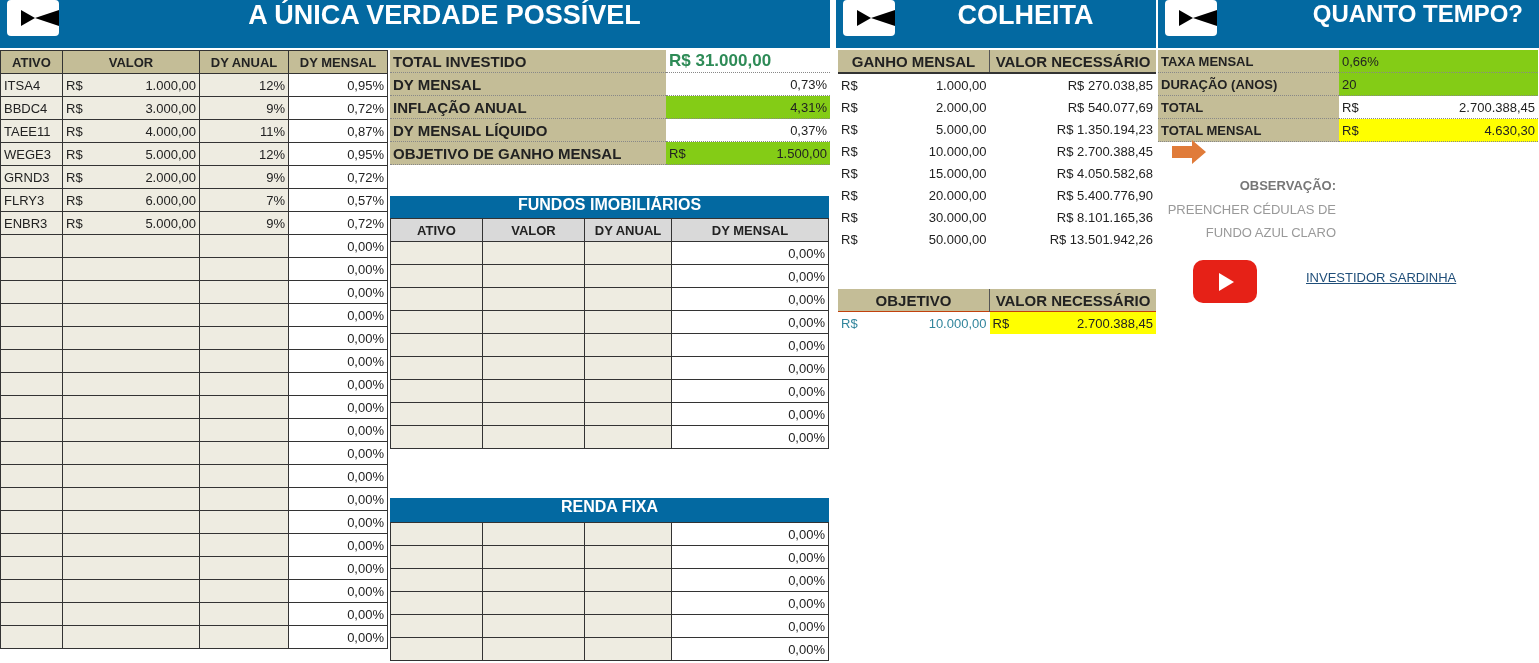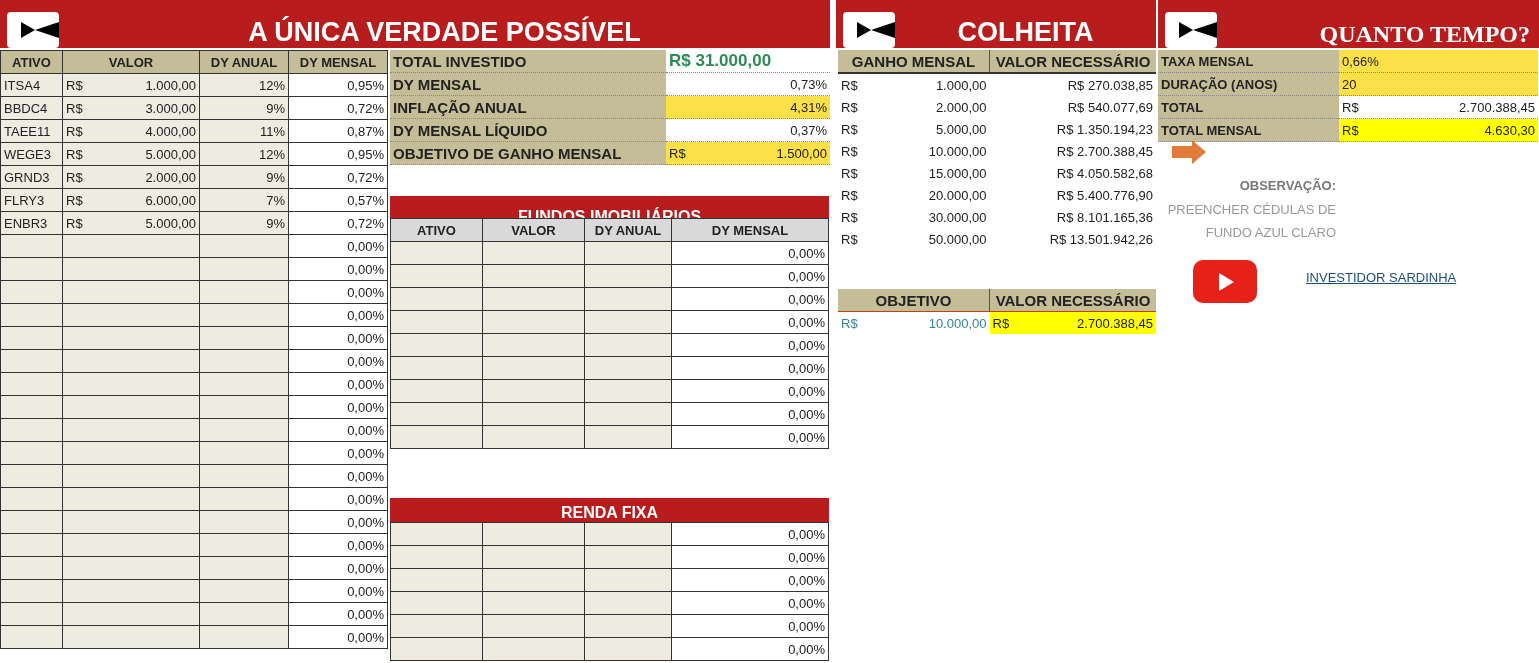--- a/index.html
+++ b/index.html
@@ -1,29 +1,29 @@
 <!DOCTYPE html>
 <html><head>
 <meta charset="utf-8">
 <style>
   html, body { margin:0; padding:0; background:#fff; }
   body { width:1539px; height:663px; position:relative; overflow:hidden;
          font-family:"Liberation Sans", sans-serif; font-size:13px; color:#222; }
   .abs { position:absolute; }
-  .hdr { background:#b91c1c; color:#fff; font-weight:bold; display:flex; align-items:flex-end; }
+  .hdr { background:#0369a1; color:#fff; font-weight:bold; display:flex; align-items:flex-start; }
   .logo { width:52px; height:36px; background:#fff; border-radius:4px; position:relative; margin-left:7px; }
   .logo::after { content:""; position:absolute; left:14px; top:10px; width:0; height:0;
     border-top:8px solid transparent; border-bottom:8px solid transparent; border-left:14px solid #000; }
   .logo::before { content:""; position:absolute; right:0; top:10px; width:0; height:0;
     border-top:8px solid transparent; border-bottom:8px solid transparent; border-right:24px solid #000; }
   table { border-collapse:collapse; }
   td, th { padding:0 3px; height:22px; white-space:nowrap; }
   .khaki { background:#c4bd97; }
   .cream { background:#eeece1; }
-  .ltblue { background:#fde047; }
+  .ltblue { background:#84cc16; }
   .yellow { background:#ffff00; }
   .grey { background:#d9d9d9; }
   .r { text-align:right; }
   .c { text-align:left; }
   .b { font-weight:bold; }
   .grid td, .grid th { border:1px solid #333; }
   .dot td { border-bottom:1px dotted #888; }
   .rs { display:flex; justify-content:space-between; }
   .teal { color:#31859c; }
 </style>
@@ -477,21 +477,21 @@
             <span>R$</span>
             <span>2.700.388,45</span>
           </div>
         </td>
   </tr>
 </tbody>
   </table>
 
 <div class="abs hdr" style="left:1158px;top:0;width:381px;height:48px;">
   <div class="logo"></div>
-  <div style="flex:1;text-align:right;padding-right:9px;font-size:24px;font-family:Liberation Serif, serif;">QUANTO TEMPO?</div>
+  <div style="flex:1;text-align:right;padding-right:16px;font-size:24px;">QUANTO TEMPO?</div>
 </div>
 <table class="abs dot" style="left:1158px;top:50px;width:380px;">
   <tbody>
       <tr>
         <td class="khaki b" style="width:175px">TAXA MENSAL</td>
       <td class="ltblue c">0,66%</td>
       </tr>
   <tr>
         <td class="khaki b">DURAÇÃO (ANOS)</td>
       <td class="ltblue c">20</td>

